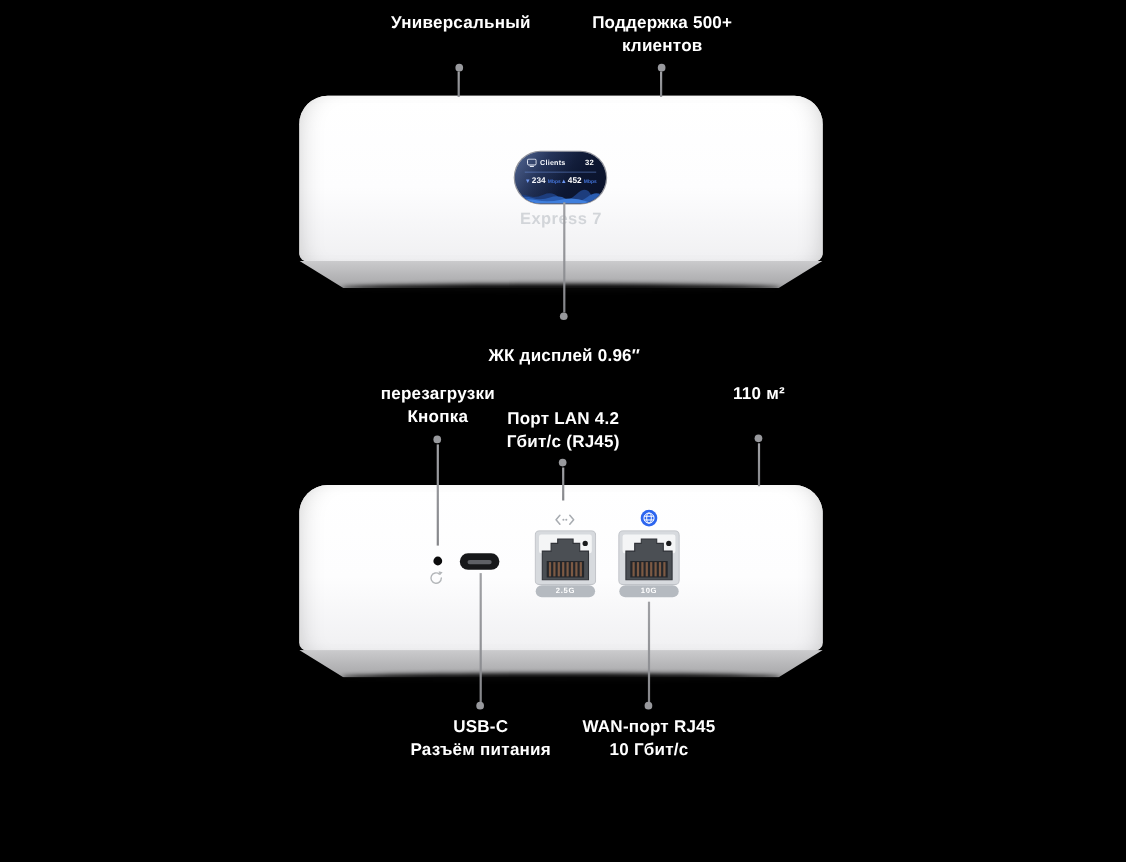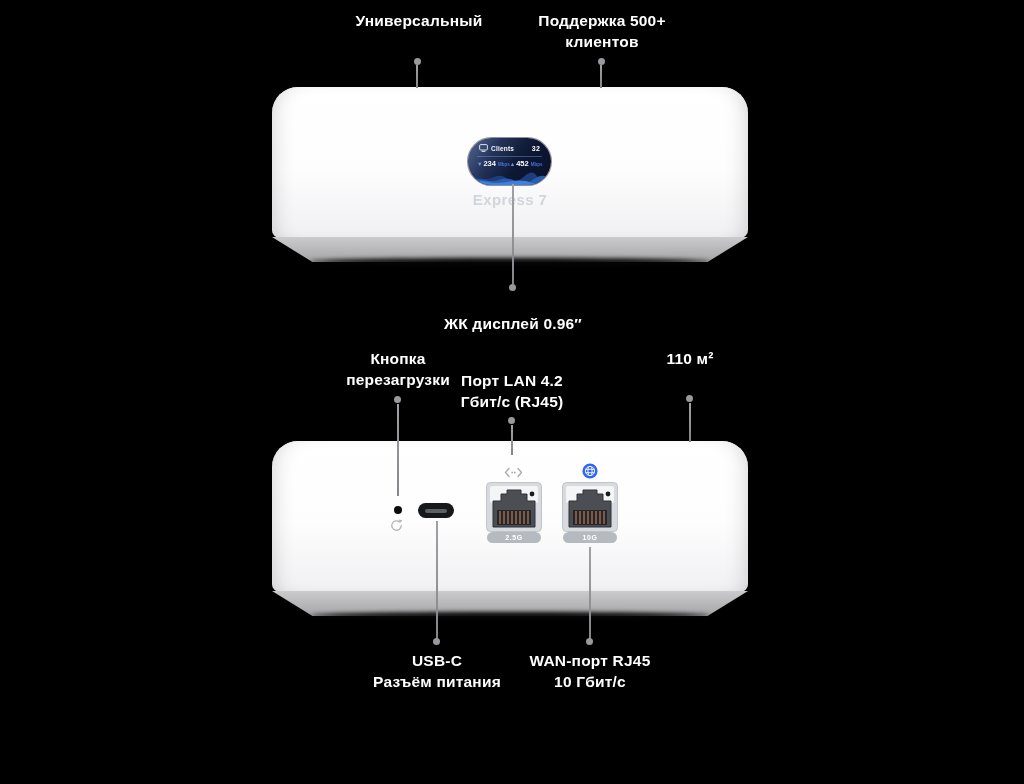--- a/index.html
+++ b/index.html
@@ -93,22 +93,22 @@
     <div>Универсальный</div>
   </div>
   <div class="label" style="left:502px;top:10px;width:200px;">
     <div>Поддержка 500+</div>
     <div>клиентов</div>
   </div>
   <div class="label" style="left:413px;top:288px;width:200px;margin-top:25px;">
     <div>ЖК дисплей 0.96″</div>
   </div>
   <div class="label" style="left:308px;top:348px;width:180px;">
+    <div>перезагрузки</div>
     <div>Кнопка</div>
-    <div>перезагрузки</div>
   </div>
   <div class="label" style="left:422px;top:370px;width:180px;">
     <div>Порт LAN 4.2</div>
     <div>Гбит/с (RJ45)</div>
   </div>
   <div class="label" style="left:600px;top:348px;width:180px;">
     <div>110 м²</div>
   </div>
   <div class="label" style="left:347px;top:650px;width:180px;">
     <div>USB-C</div>

